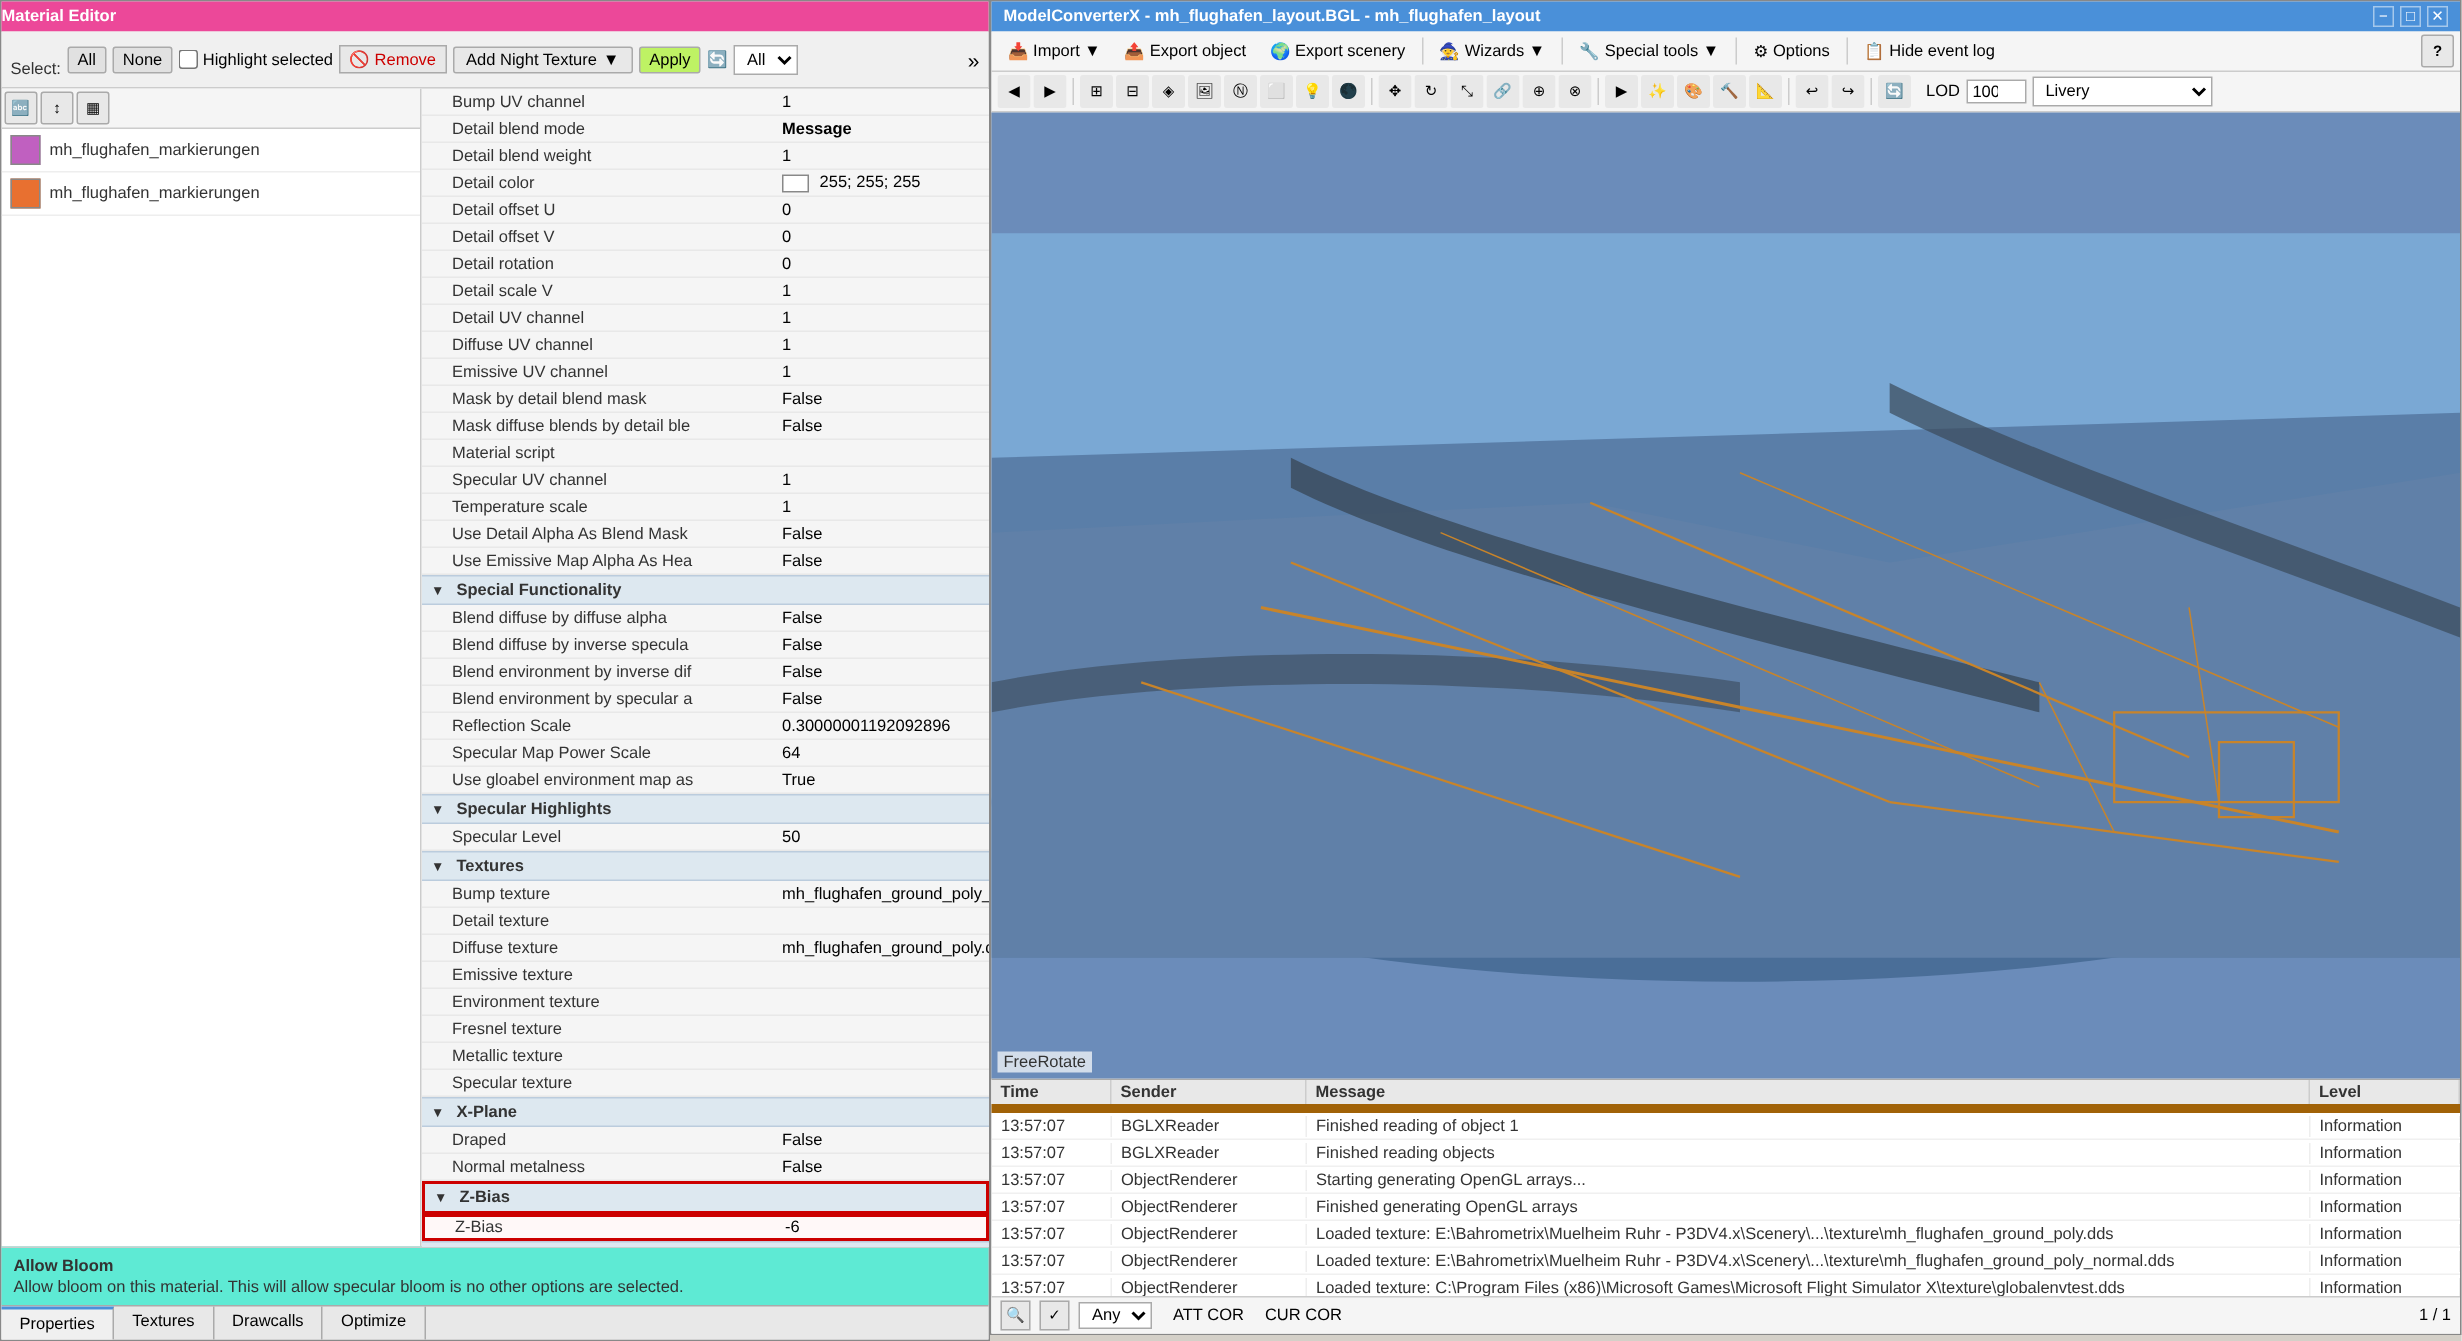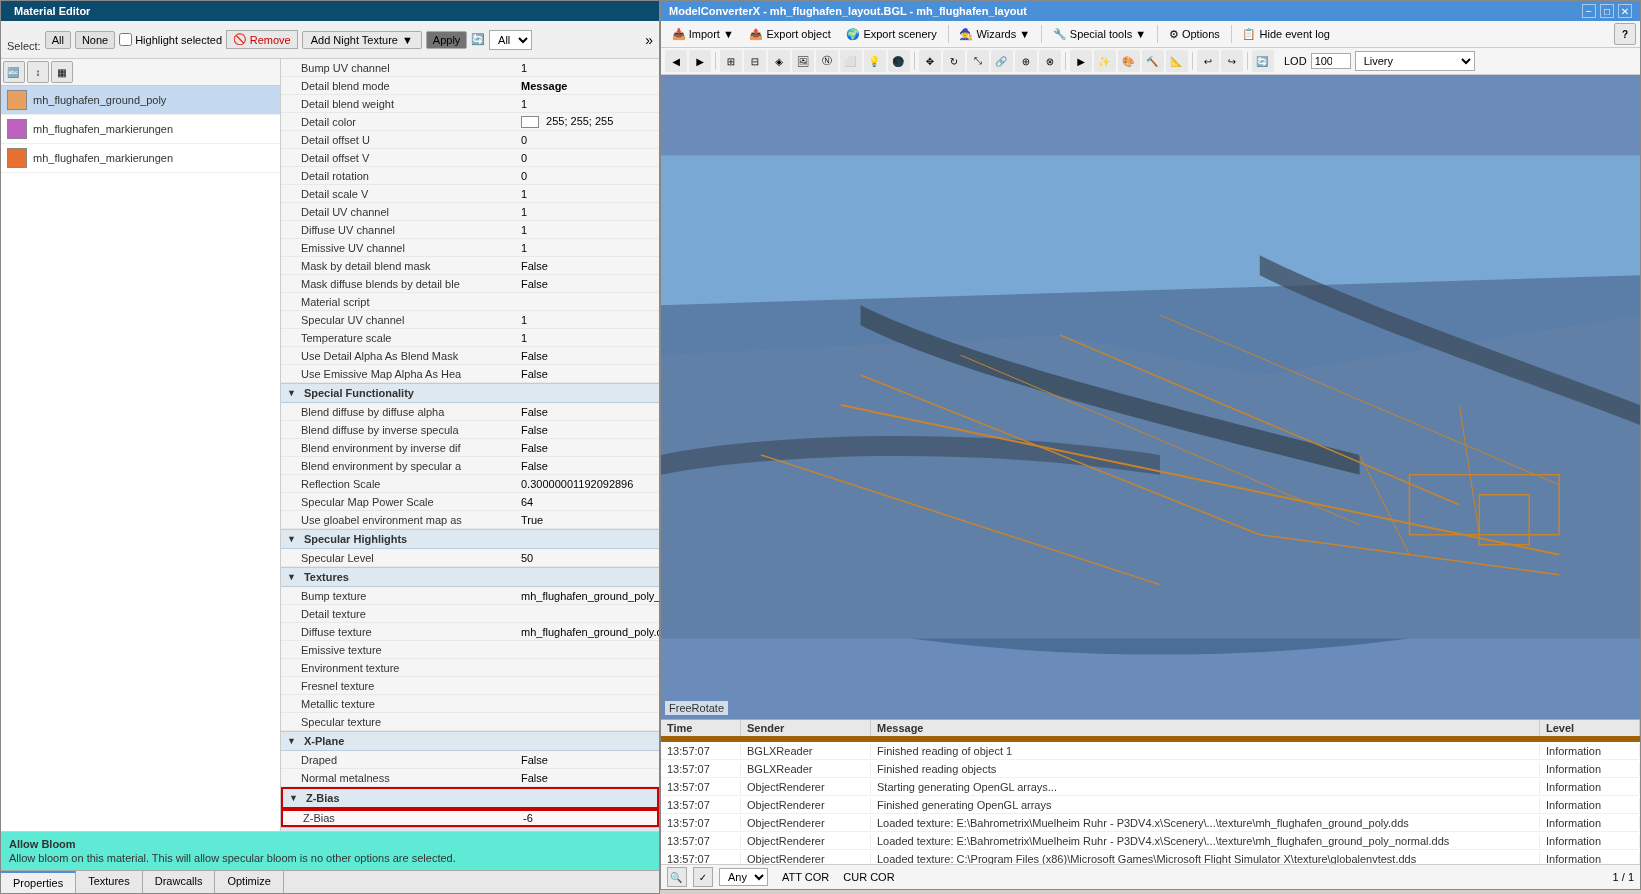--- a/index.html
+++ b/index.html
@@ -11,23 +11,23 @@
       left: 0; top: 0;
       width: 660px;
       height: 894px;
       background: #f0f0f0;
       border: 1px solid #888;
       display: flex;
       flex-direction: column;
     }
     
     .panel-title {
-      background: #0c4a6e;
+      background: #ec4899;
       color: white;
-      padding: 3px 13px;
+      padding: 3px 0;
       font-size: 11px;
       font-weight: bold;
       height: 20px;
       display: flex;
       align-items: center;
     }
     
     .toolbar-row {
       display: flex;
       align-items: center;
@@ -55,21 +55,21 @@
       padding: 2px 8px;
       font-size: 11px;
       cursor: pointer;
       border-radius: 2px;
       display: flex;
       align-items: center;
       gap: 4px;
     }
     
     .apply-btn {
-      background: #737373;
+      background: #bef264;
       border: 1px solid #aaa;
       padding: 2px 6px;
       font-size: 11px;
       cursor: pointer;
       border-radius: 2px;
     }
     
     .all-dropdown {
       border: 1px solid #aaa;
       padding: 2px 4px;
@@ -457,24 +457,20 @@
 
   <div class="editor-body">
 
     <div class="mat-list-panel">
       <div class="mat-icon-toolbar">
         <button class="icon-btn">🔤</button>
         <button class="icon-btn">↕</button>
         <button class="icon-btn">▦</button>
       </div>
 
-      <div class="material-item selected">
-        <div class="color-swatch" style="background:#e8a060;"></div>
-        <span class="mat-name">mh_flughafen_ground_poly</span>
-      </div>
       <div class="material-item">
         <div class="color-swatch" style="background:#c060c0;"></div>
         <span class="mat-name">mh_flughafen_markierungen</span>
       </div>
       <div class="material-item">
         <div class="color-swatch" style="background:#e87030;"></div>
         <span class="mat-name">mh_flughafen_markierungen</span>
       </div>
     </div>
 

